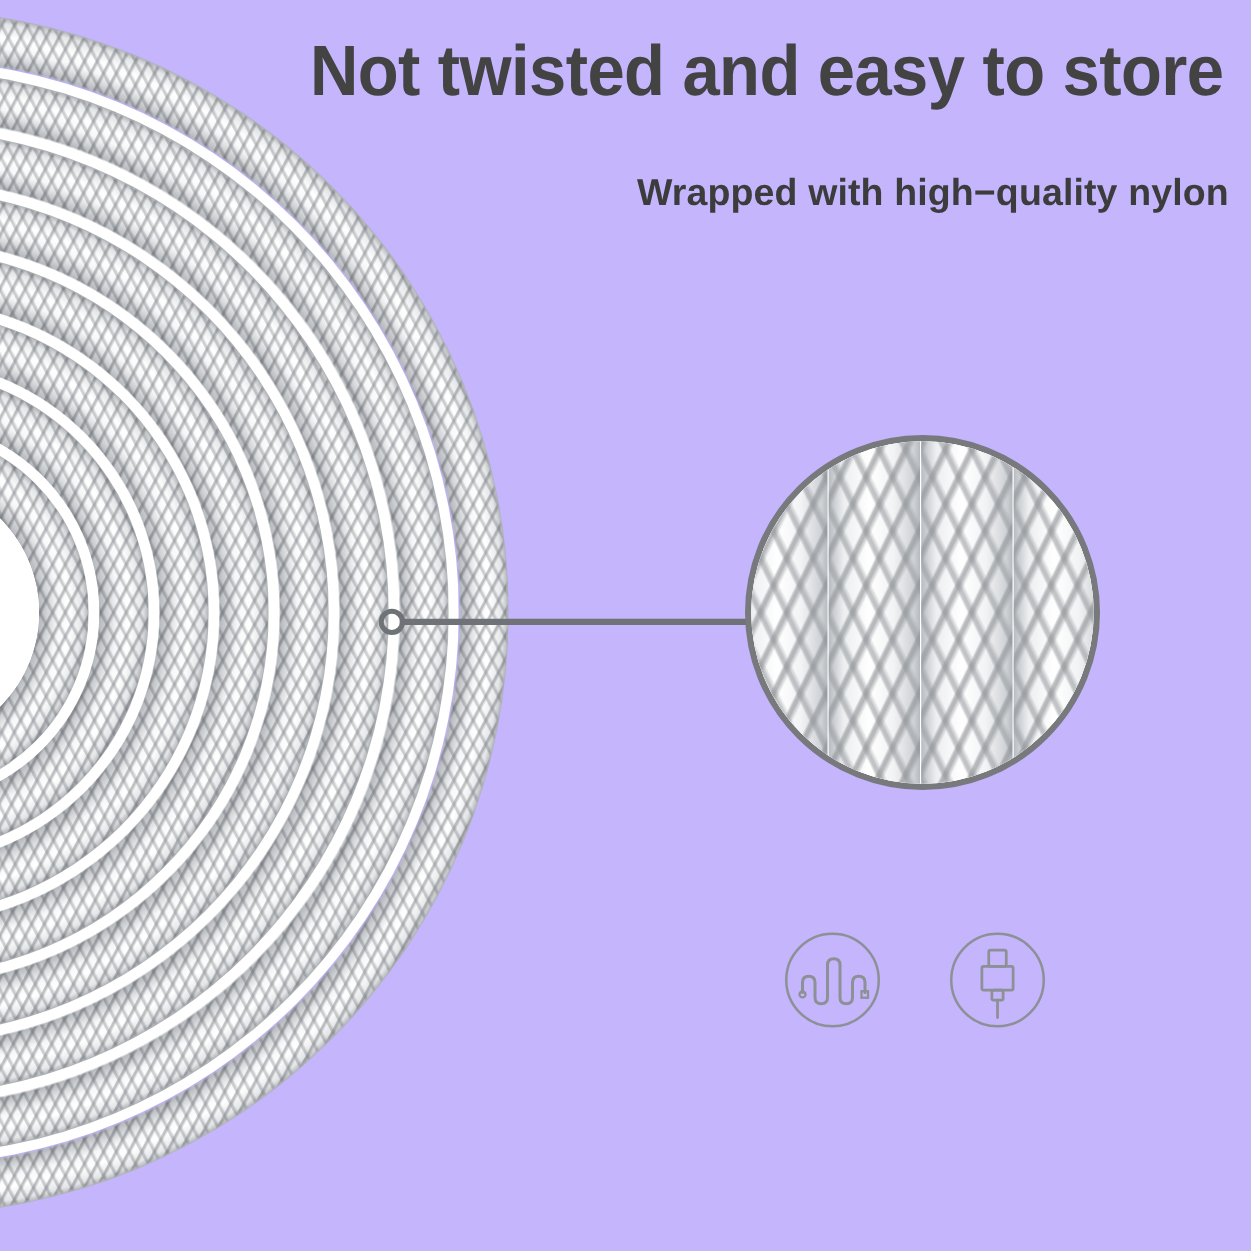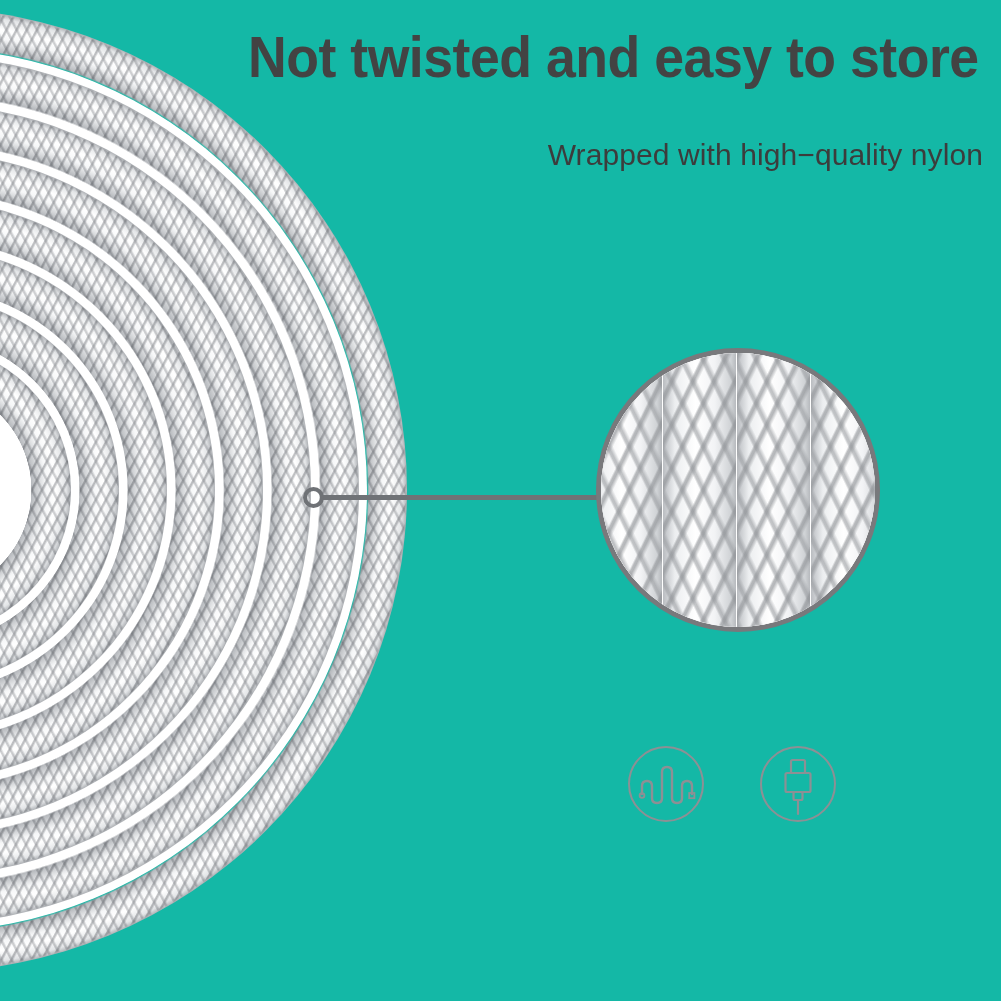--- a/index.html
+++ b/index.html
@@ -5,21 +5,21 @@
 <style>
   html, body {
     margin: 0;
     padding: 0;
     background: #ffffff;
   }
   #stage {
     position: relative;
     width: 1001px;
     height: 1001px;
-    background: #14b8a6;
+    background: #c4b5fd;
     overflow: hidden;
     font-family: "Liberation Sans", "DejaVu Sans", sans-serif;
   }
 
   
   .headline {
     position: absolute;
     left: 248px;
     top: 24px;
     width: 748px;
@@ -33,21 +33,21 @@
     white-space: nowrap;
   }
   .subhead {
     position: absolute;
     right: 18px;
     top: 133px;
     width: 620px;
     text-align: right;
     font-size: 30px;
     line-height: 44px;
-    font-weight: 400;
+    font-weight: 700;
     color: #3c3c3c;
     letter-spacing: 0.1px;
   }
   .subhead .ln { display: block; }
 
   
   .coil-wrap {
     position: absolute;
     left: -560px;
     top: -10px;

